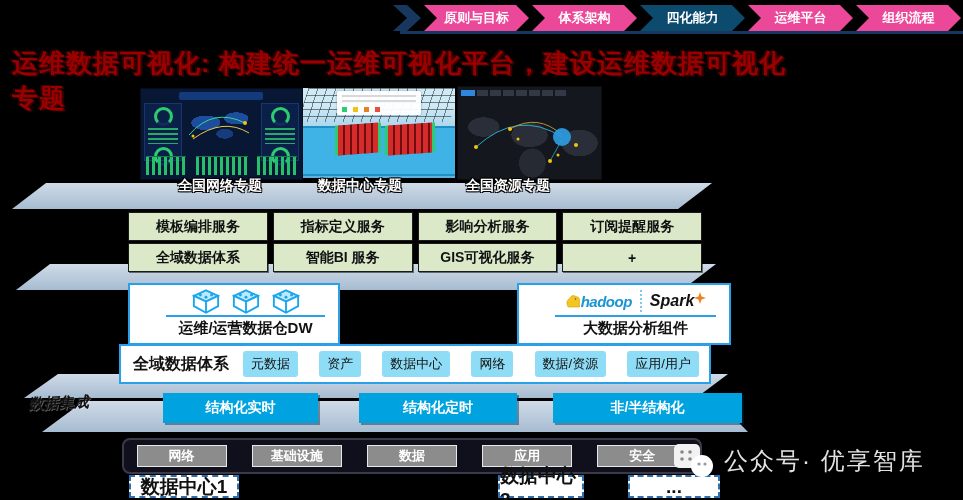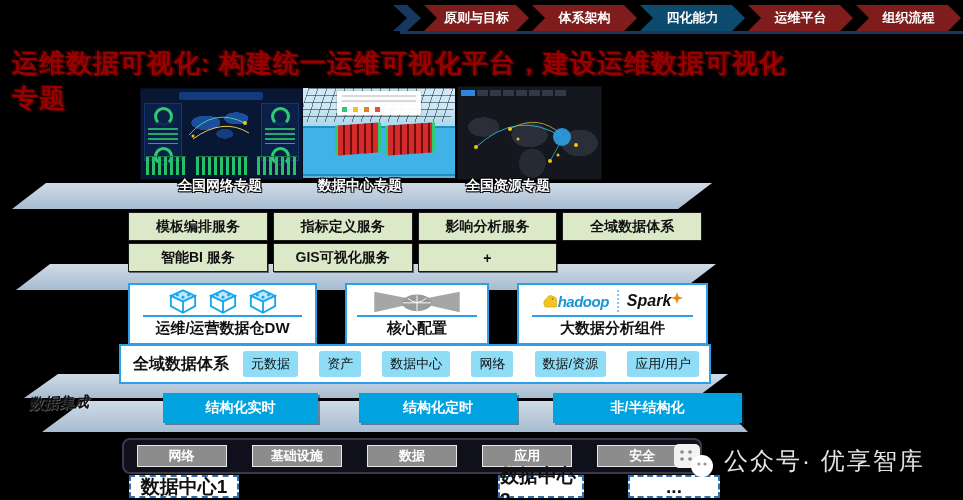--- a/index.html
+++ b/index.html
@@ -3,21 +3,21 @@
 <meta charset="utf-8">
 <style>
   html,body{margin:0;padding:0;background:#000;}
   #canvas{position:relative;width:963px;height:500px;background:#000;overflow:hidden;
           font-family:"Liberation Sans","DejaVu Sans",sans-serif;}
 
   
   .nav-start{position:absolute;left:393px;top:5px;width:28px;height:26px;background:#17375e;
              clip-path:polygon(0 0,50% 0,100% 50%,50% 100%,0 100%,50% 50%);}
   .nav{position:absolute;left:424px;top:5px;width:537px;height:26px;display:flex;gap:3px;}
-  .nav-arrow{flex:1;display:flex;align-items:center;justify-content:center;background:#7f1d1d;
+  .nav-arrow{flex:1;display:flex;align-items:center;justify-content:center;background:#ec4899;
              color:#fff;font-size:13px;font-weight:bold;
              clip-path:polygon(0 0,calc(100% - 13px) 0,100% 50%,calc(100% - 13px) 100%,0 100%,13px 50%);}
   .nav-arrow.active{background:#0c4a6e;}
   .nav-underline{position:absolute;left:400px;top:31px;width:563px;height:3px;background:#17375e;}
 
   
   .page-title{position:absolute;left:12px;top:46px;width:790px;color:#9a0000;font-size:26px;
               font-weight:bold;letter-spacing:1px;
               text-shadow:2px 1px 0 rgba(130,0,0,.45),-2px -1px 0 rgba(130,0,0,.35);}
 
@@ -85,21 +85,21 @@
                      radial-gradient(ellipse 30px 22px at 85% 55%,#2a2e38 0 60%,transparent 61%);}
 
   
   .services{position:absolute;left:128px;top:212px;width:574px;display:grid;
             grid-template-columns:repeat(4,1fr);gap:2px 5px;z-index:3;}
   .svc{height:27px;background:#dbe9c9;border:1px solid #1a1a1a;display:flex;align-items:center;
        justify-content:center;font-size:14px;font-weight:bold;color:#111;box-shadow:1px 1px 0 rgba(0,0,0,.5);}
 
   
   .comp{position:absolute;top:283px;height:58px;background:#fff;border:2px solid #2aa0e8;z-index:3;
-        display:flex;flex-direction:column;align-items:center;justify-content:flex-start;}
+        display:flex;flex-direction:column;align-items:center;justify-content:flex-start;padding-left:23px;}
   .comp-icons{height:28px;display:flex;align-items:center;gap:12px;margin-top:2px;}
   .comp-rule{width:86%;height:2px;background:#2aa0e8;}
   .comp-label{font-size:15px;font-weight:bold;color:#111;margin-top:2px;}
   .comp1{left:128px;width:185px;}
   .comp2{left:345px;width:140px;}
   .comp3{left:517px;width:187px;}
   .hadoop-text{font-size:15px;font-weight:bold;font-style:italic;color:#1a95d4;letter-spacing:-.5px;}
   .spark-wrap{display:flex;align-items:flex-start;}
   .spark-text{font-size:16px;font-weight:bold;font-style:italic;color:#111;}
   .logo-divider{width:0;height:22px;border-left:2px dotted #7fc9ef;margin:0 8px;}
@@ -233,20 +233,21 @@
   </div>
 
   <div class="shot-caption" style="left:300px">数据中心专题</div>
   <div class="shot-caption" style="left:160px">全国网络专题</div>
   <div class="shot-caption" style="left:448px">全国资源专题</div>
 
   <div class="services">
     <div class="svc">模板编排服务</div>
     <div class="svc">指标定义服务</div>
     <div class="svc">影响分析服务</div>
+    <div class="svc">订阅提醒服务</div>
     <div class="svc">全域数据体系</div>
     <div class="svc">智能BI 服务</div>
     <div class="svc">GIS可视化服务</div>
     <div class="svc">+</div>
   </div>
 
   <div class="comp comp1">
     <div class="comp-icons">
       <svg width="28" height="25" viewBox="0 0 30 26">
           <path d="M15 1 L28 7 L15 13 L2 7 Z" fill="#bfe9fb" stroke="#19a6ee" stroke-width="2"></path>
@@ -270,32 +271,20 @@
           <path d="M15 13 V25" stroke="#19a6ee" stroke-width="2"></path>
           <circle cx="9" cy="6" r="1.6" fill="#19a6ee"></circle>
           <circle cx="15" cy="8.5" r="1.6" fill="#19a6ee"></circle>
           <circle cx="21" cy="6" r="1.6" fill="#19a6ee"></circle>
         </svg>
     </div>
     <div class="comp-rule"></div>
     <div class="comp-label">运维/运营数据仓DW</div>
   </div>
 
-  <div class="comp comp2">
-    <div class="comp-icons">
-      <svg width="96" height="26" viewBox="0 0 96 28">
-          <polygon points="2,4 38,11 38,18 2,26" fill="#a6a6a6"></polygon>
-          <polygon points="94,4 58,11 58,18 94,26" fill="#a6a6a6"></polygon>
-          <ellipse cx="48" cy="16" rx="16" ry="9" fill="#9a9a9a"></ellipse>
-          <path d="M33 16 h30 M48 8 v17 M38 11 q10 9 20 0" stroke="#fff" stroke-width="1" fill="none"></path>
-        </svg>
-    </div>
-    <div class="comp-rule"></div>
-    <div class="comp-label">核心配置</div>
-  </div>
 
   <div class="comp comp3">
     <div class="comp-icons" style="gap:0;">
       <svg width="16" height="14" viewBox="0 0 16 14">
           <path d="M3 13 Q0 7 5 4 Q7 0 11 2.5 Q15.5 3 14.5 8 L14.5 13 Z" fill="#f2c61e" stroke="#caa312" stroke-width="0.6"></path>
           <circle cx="10.5" cy="5" r="0.8" fill="#555"></circle>
         </svg>
       <span class="hadoop-text">hadoop</span>
       <span class="logo-divider"></span>
       <span class="spark-wrap">

